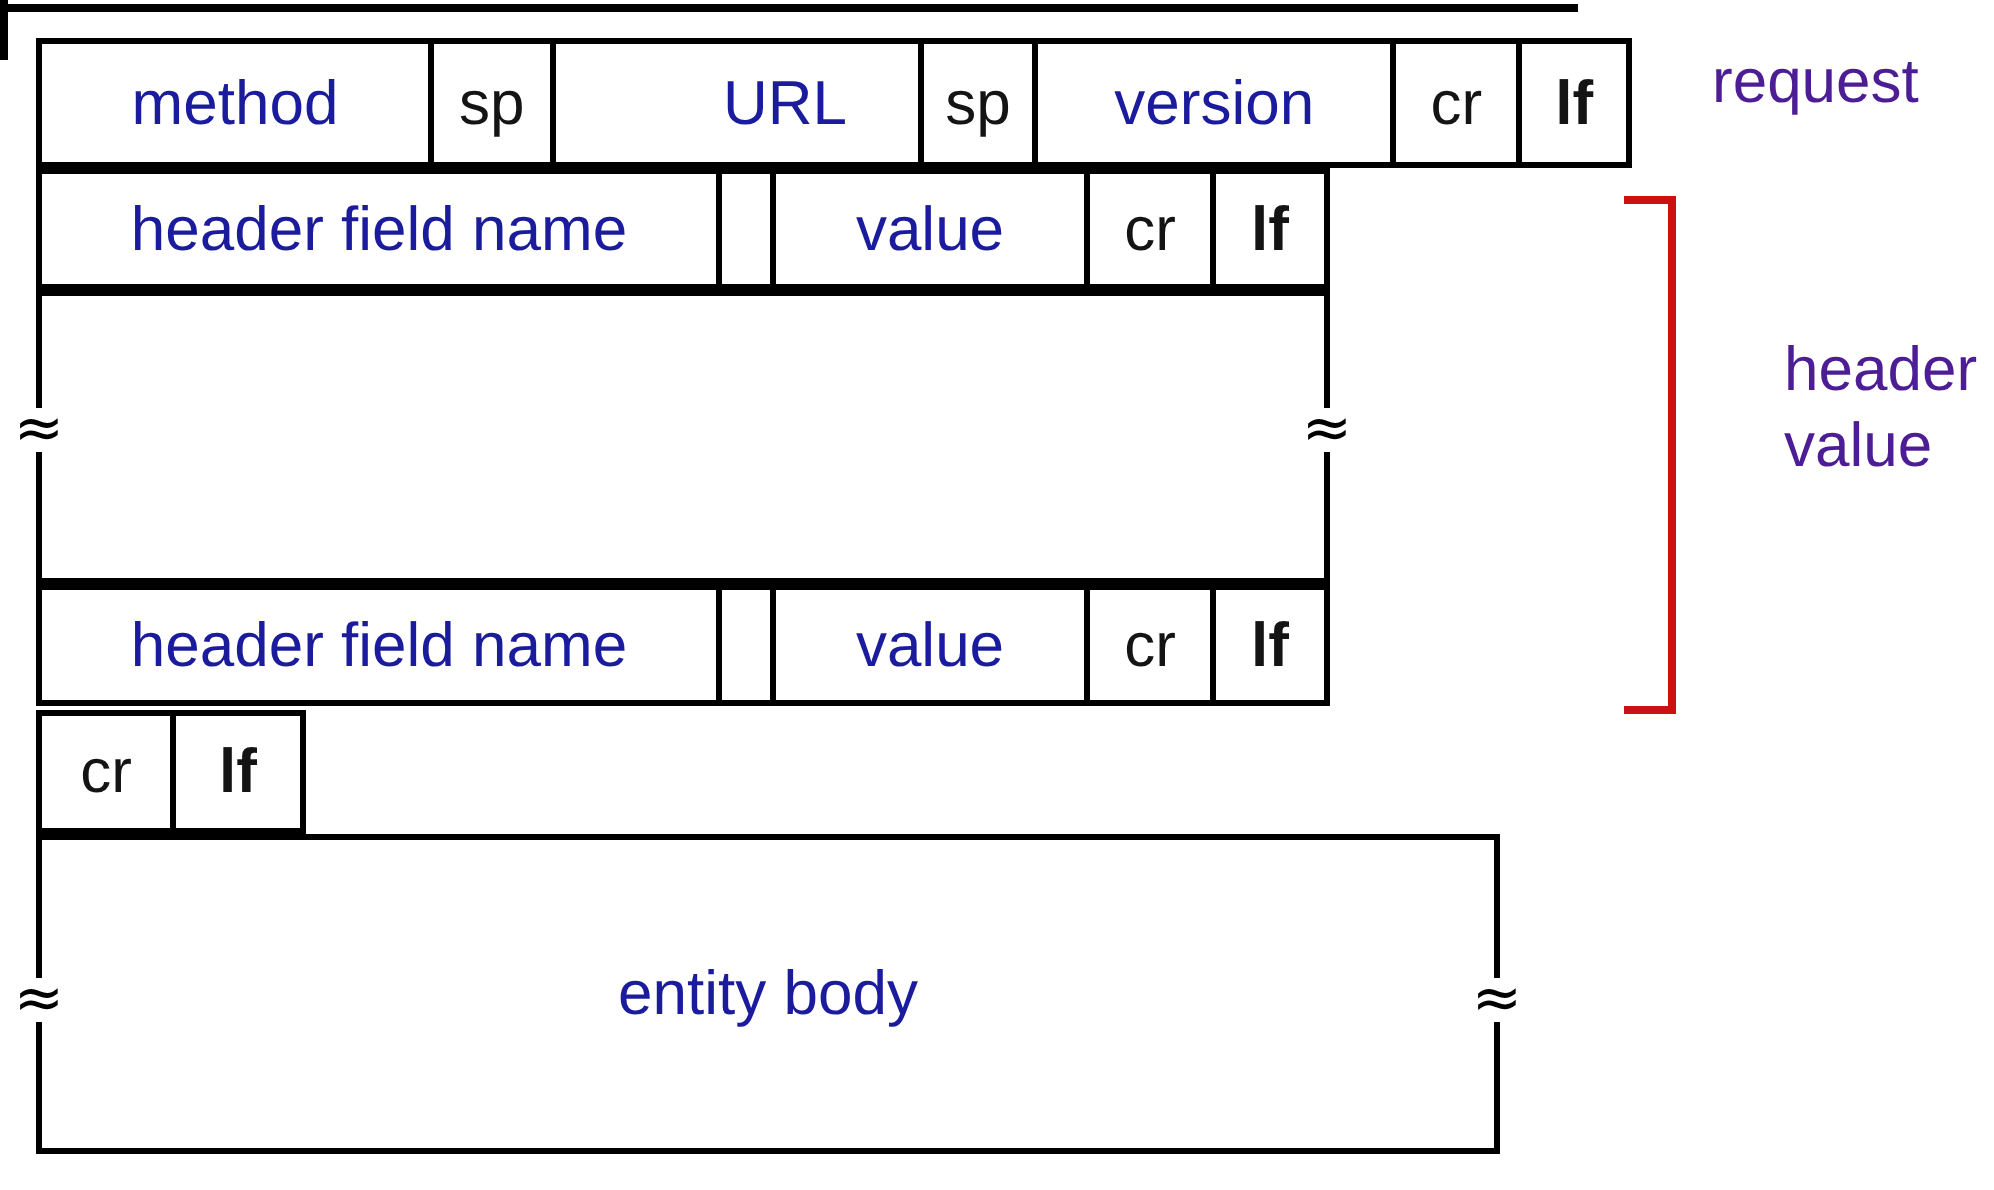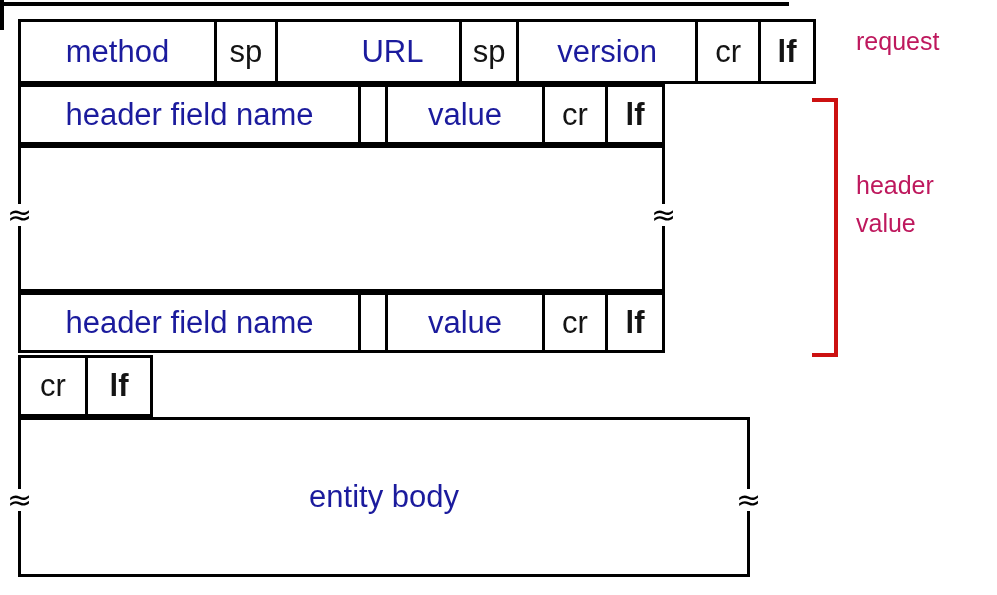--- a/index.html
+++ b/index.html
@@ -22,21 +22,21 @@
     position:absolute;background:#fff;color:#000;
     font-size:30px;line-height:22px;height:22px;width:27px;text-align:center;
     font-family:"DejaVu Sans", sans-serif;
   }
   .squiggle.left{left:-15px;}
   .squiggle.right{right:-15px;}
   .entity-label{
     position:absolute;left:0;top:0;width:100%;height:100%;
     display:flex;align-items:center;justify-content:center;font-size:31px;border-radius:18px;
   }
-  .note{position:absolute;color:#be185d;font-size:25px;line-height:38px;white-space:nowrap;}
+  .note{position:absolute;color:#4c1d95;font-size:31px;line-height:38px;white-space:nowrap;}
   .red{position:absolute;background:#cc1111;}
 </style>
 </head>
 <body>
 
 <div class="stage">
 
   <div class="line" style="left:0;top:2px;width:789px;height:4px;"></div>
   <div class="line" style="left:0;top:0;width:4px;height:30px;"></div>
 
@@ -82,18 +82,18 @@
     <div class="entity-label t-blue">entity body</div>
   </div>
 
   <div class="red" style="left:834px;top:98px;width:4px;height:259px;"></div>
   <div class="red" style="left:812px;top:98px;width:26px;height:4px;"></div>
   <div class="red" style="left:812px;top:353px;width:26px;height:4px;"></div>
 
   <div class="note" style="left:856px;top:22px;">
     <div>request</div>
   </div>
-  <div class="note" style="left:856px;top:166px;">
+  <div class="note" style="left:892px;top:166px;">
     <div>header</div>
     <div>value</div>
   </div>
 
 </div>
 
 </body></html>

